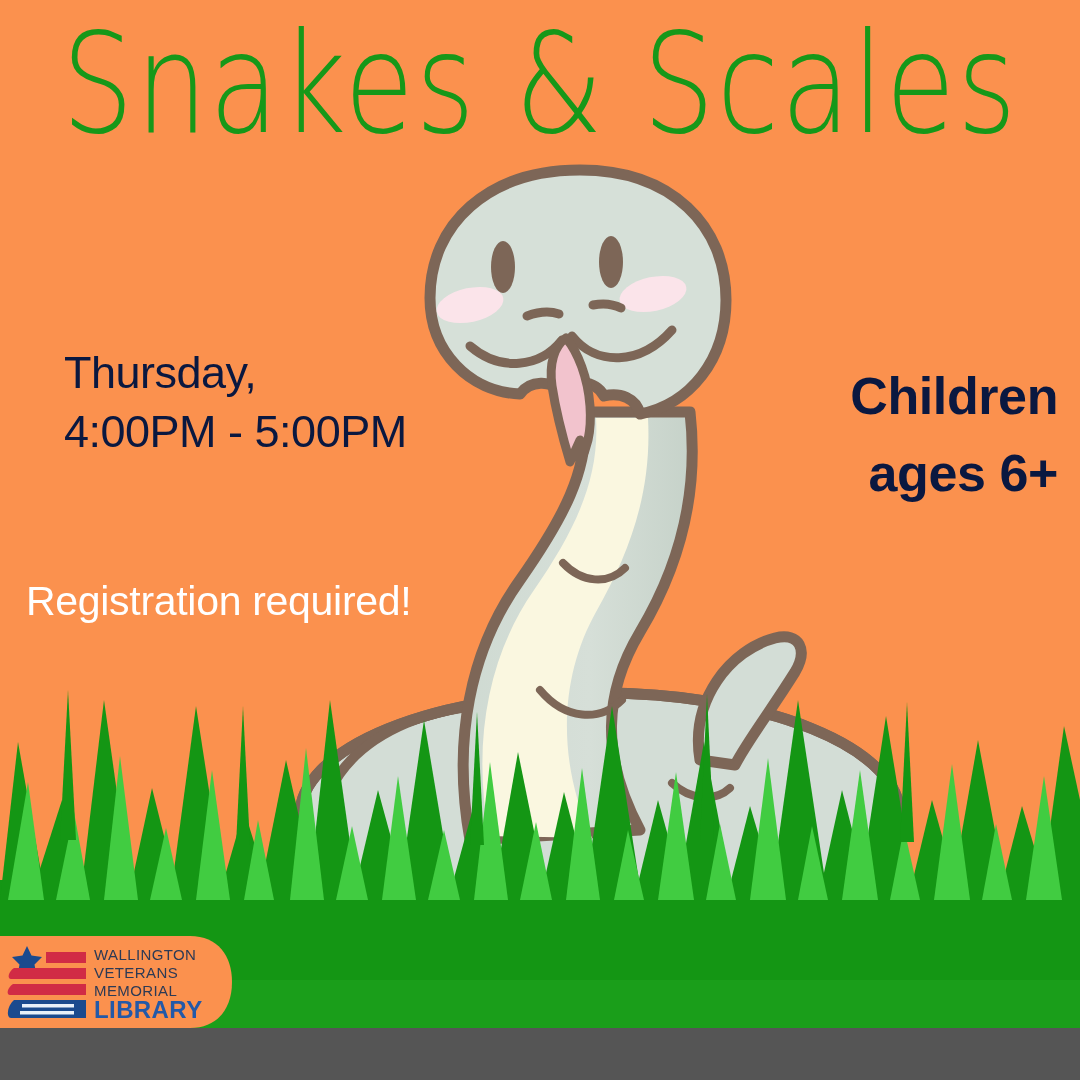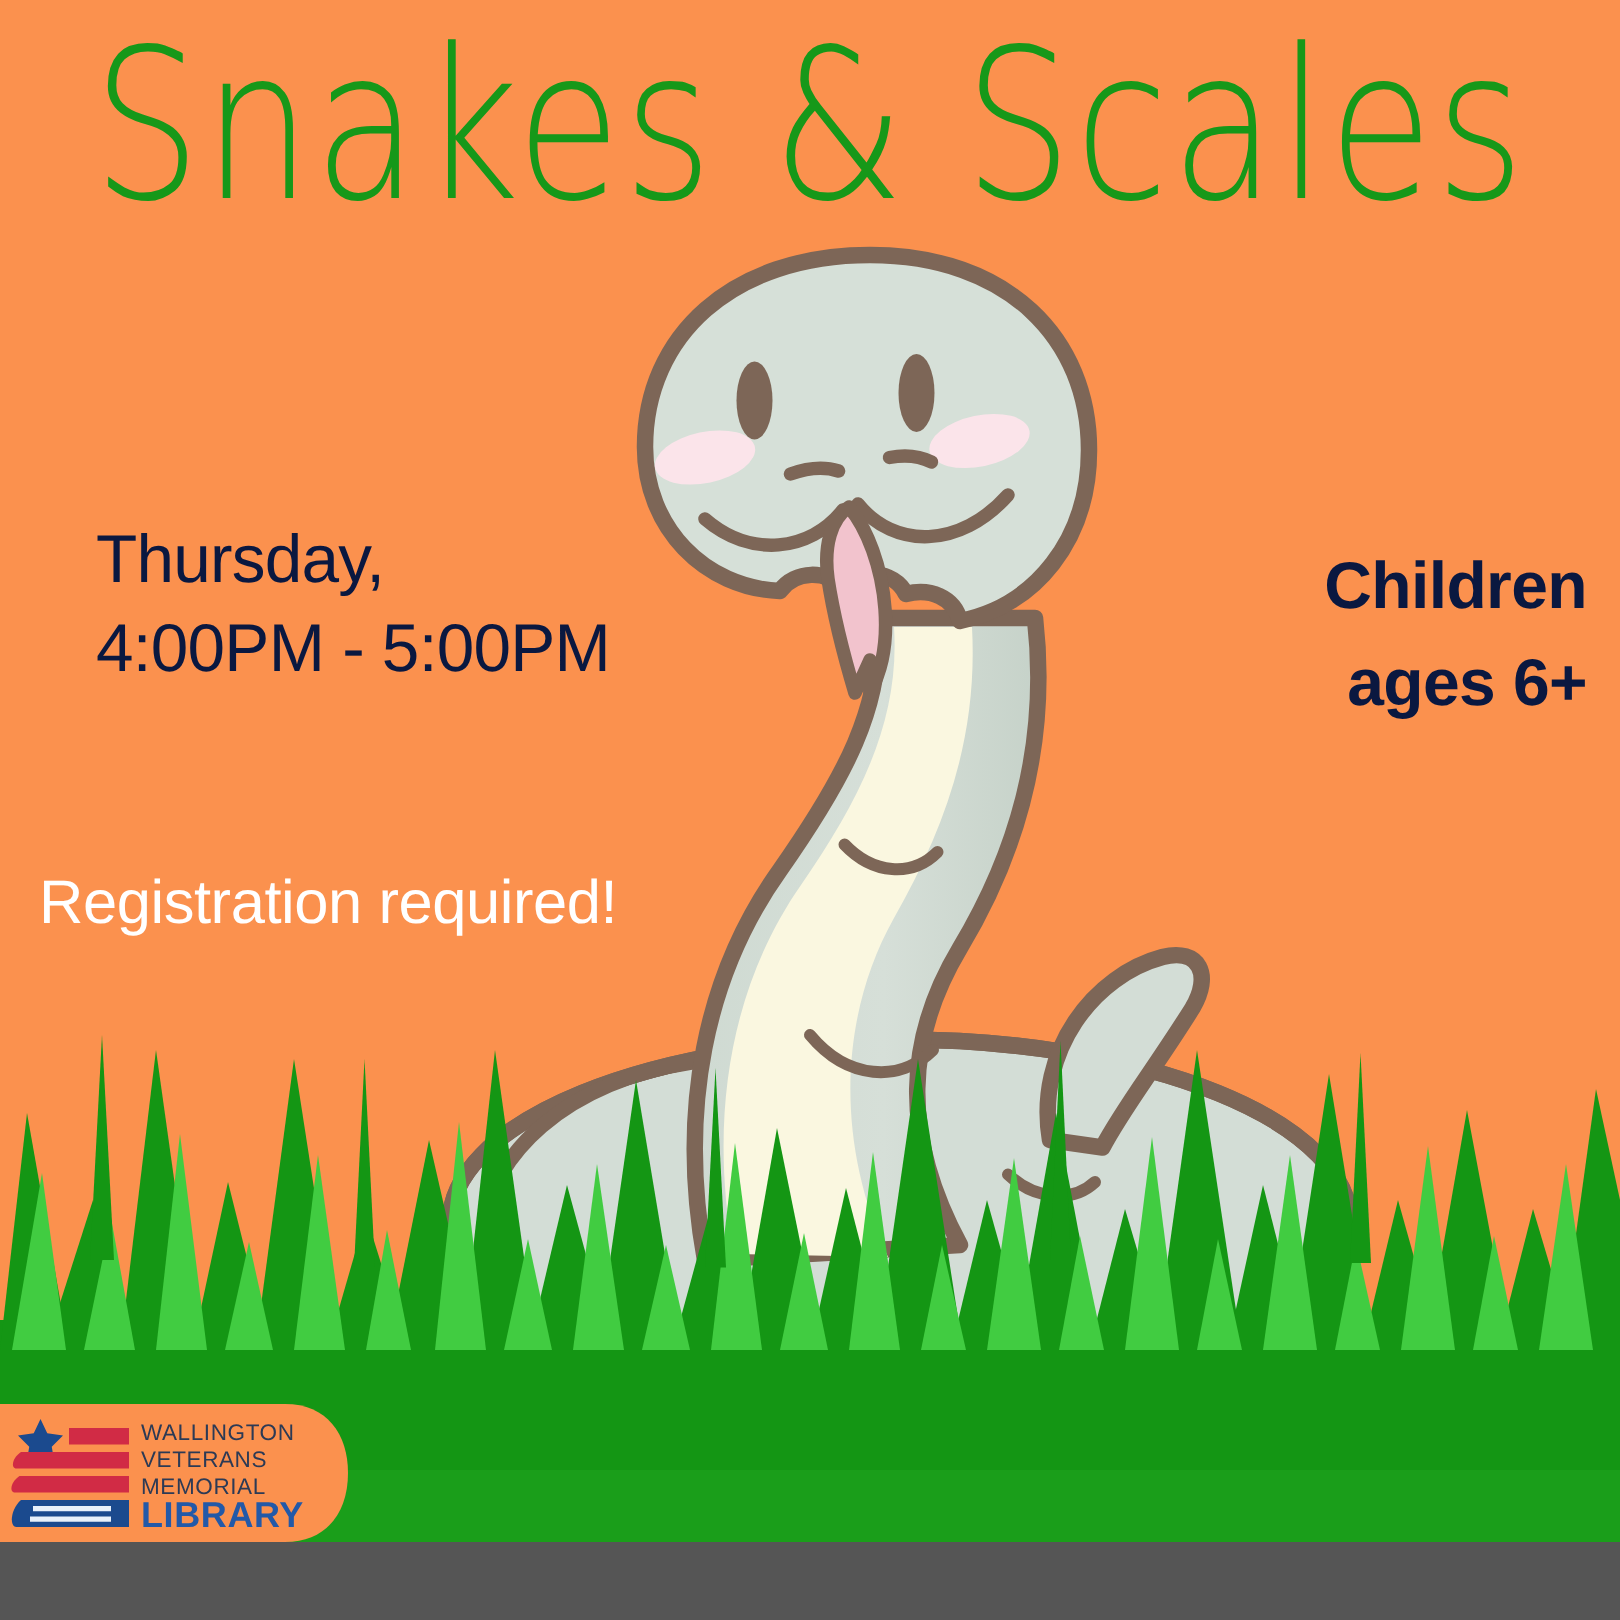--- a/index.html
+++ b/index.html
@@ -49,21 +49,21 @@
     letter-spacing:-0.3px;
     white-space:nowrap;
   }
 
   
   #audience{
     position:absolute;
     right:22px;top:358px;
     color:#0A1840;
     font-weight:bold;
-    font-size:44px;
+    font-size:52px;
     line-height:1.48;
     text-align:right;
     letter-spacing:-0.4px;
     white-space:nowrap;
   }
 
   
   .art{position:absolute;left:0;top:0;width:1080px;height:1080px;}
   #snake-art{z-index:2;}
   #grass-art{z-index:3;}

